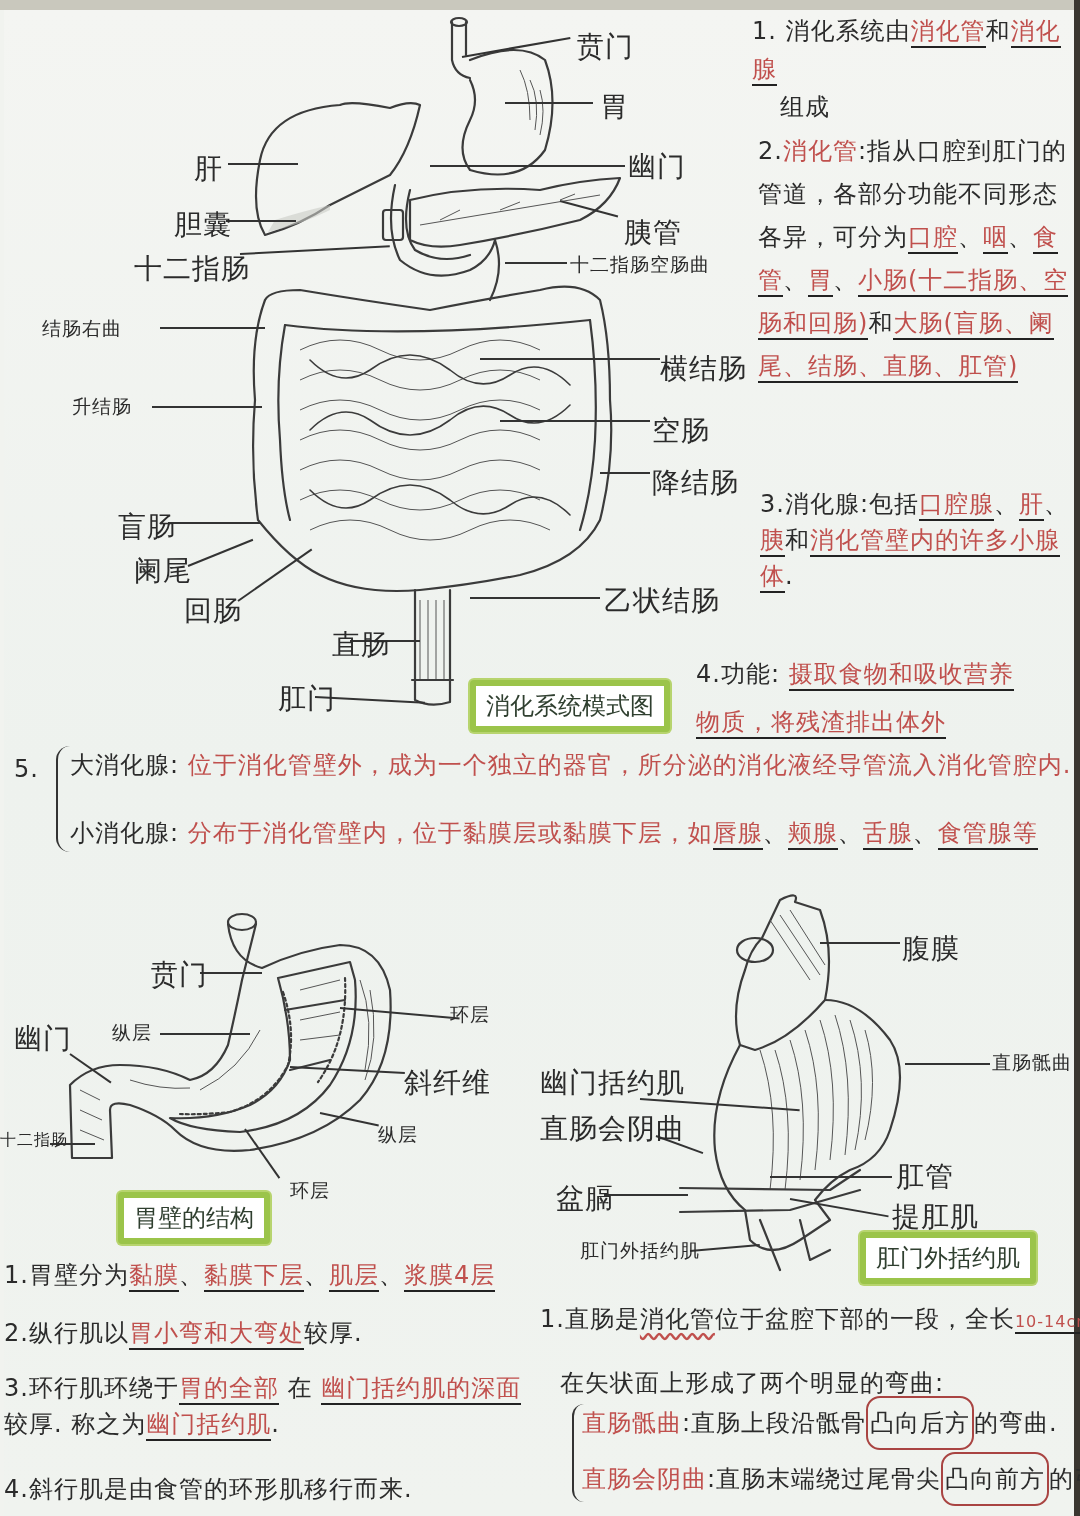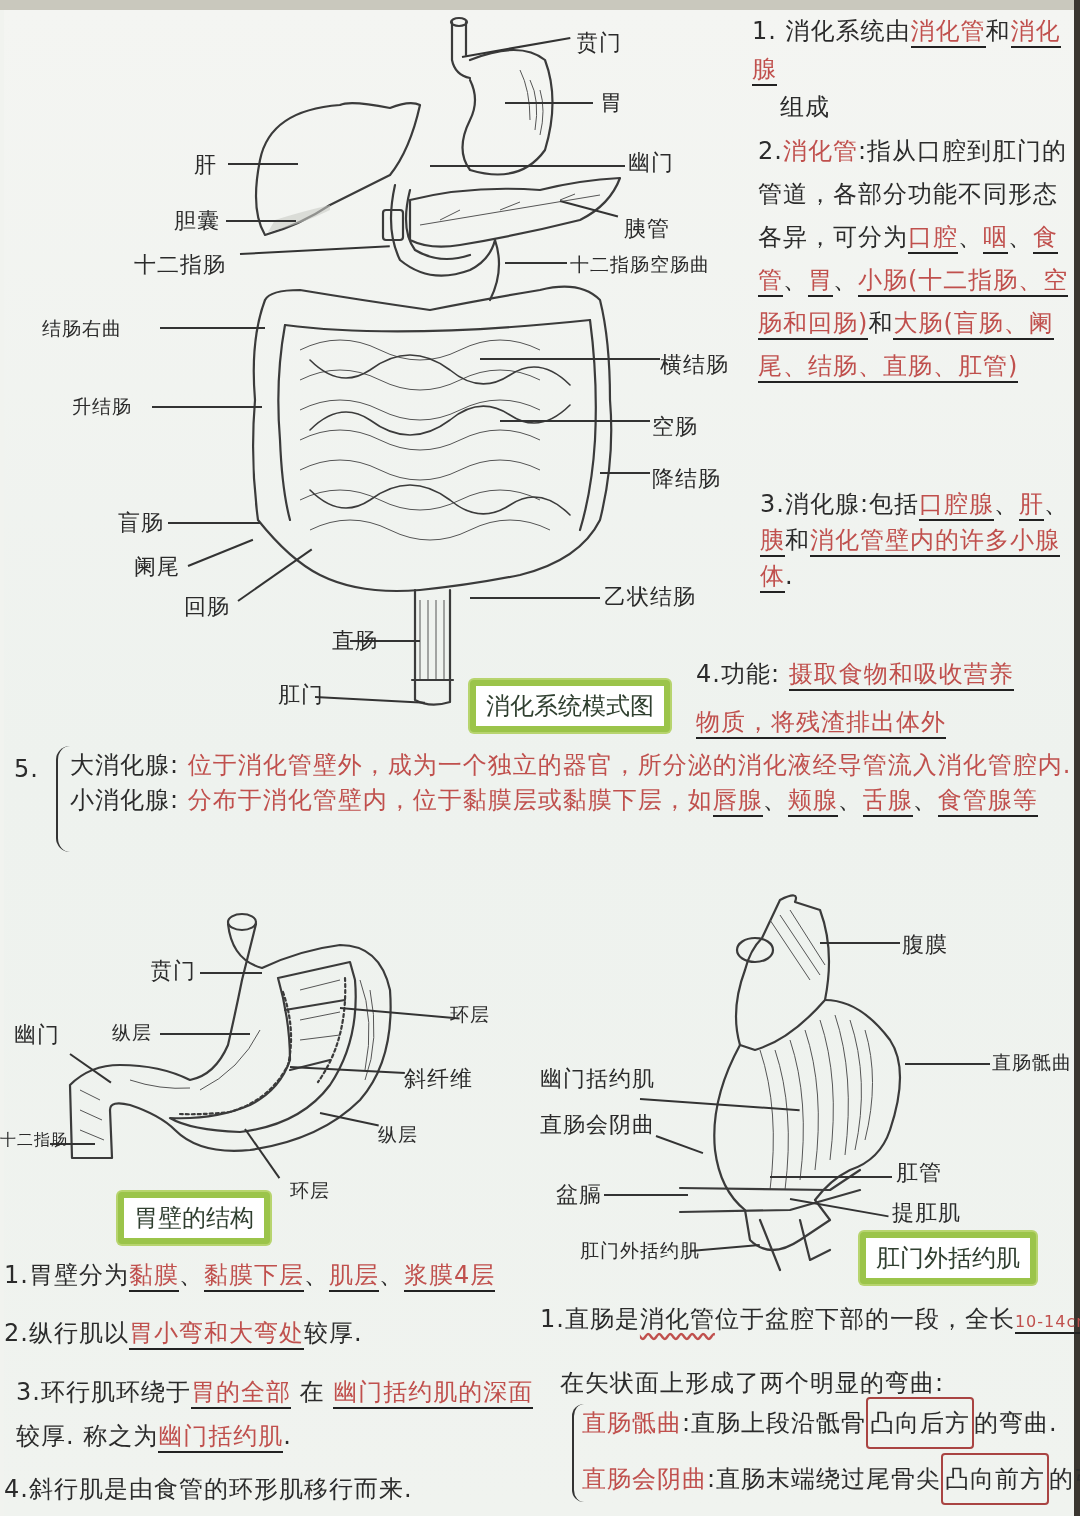--- a/index.html
+++ b/index.html
@@ -9,28 +9,28 @@
     font-family: "DejaVu Sans", "Liberation Sans", sans-serif;
     color: #2a2a2a;
     position: relative;
   }
   .page {
     position: absolute; left: 4px; top: 10px; width: 1070px; height: 1506px;
     background: linear-gradient(180deg, #f4f5f2 0%, #eef2ee 50%, #f0f3ef 100%);
   }
   .top-edge { position:absolute; left:0; top:0; width:1080px; height:10px; background:#c9c8bd; }
   .right-edge { position:absolute; right:0; top:0; width:6px; height:1516px; background:#3a3630; }
-  .lbl { position: absolute; font-size: 22px; color: #2b2b2b; white-space: nowrap; letter-spacing: 1px; }
+  .lbl { position: absolute; font-size: 28px; color: #2b2b2b; white-space: nowrap; letter-spacing: 1px; }
   .lbl.sm { font-size: 19px; }
   .line { position: absolute; height: 2px; background: #333; transform-origin: left center; }
   .note { position: absolute; font-size: 24px; line-height: 38px; color: #2b2b2b; letter-spacing: 1px; }
   .red { color: #c0504d; }
   .ul { border-bottom: 2.5px solid #222; padding-bottom: 1px; }
   .wavy { text-decoration: underline wavy #c0504d; text-underline-offset: 6px; }
-  .boxed { border: 2px solid #a94442; border-radius: 4px; padding: 11px 2px; font-family: Liberation Serif, serif; }
+  .boxed { border: 2px solid #a94442; border-radius: 14px; padding: 11px 2px; }
   .caption {
     position: absolute; padding: 4px 10px; font-size: 24px; color: #2f3f2f;
     background: #ffffff; border: 6px solid #9bc44a; border-radius: 4px;
     box-shadow: 0 0 0 2px #b7d46e;
   }
   .brace { position: absolute; border-left: 2px solid #333; border-radius: 14px 0 0 14px; }
   svg { position: absolute; overflow: visible; }
   .ink { fill: none; stroke: #3b3b3b; stroke-width: 2.2; stroke-linecap: round; stroke-linejoin: round; }
   .hatch { fill: none; stroke: #555; stroke-width: 1; }
   .shade { fill: #c9cbc6; opacity: .6; }
@@ -150,21 +150,21 @@
     <span>4.</span><span>功能</span>: <span class="red ul">摄取食物和吸收营养物质，将残渣排出体外</span>
   </div>
 </div>
 
 <div>
   <span class="note" style="left:14px;top:750px">5.</span>
   <div class="brace" style="left:56px;top:746px;width:14px;height:106px"></div>
   <div class="note" style="left:70px;top:746px;width:1010px;white-space:nowrap">
     <span>大消化腺</span>: <span class="red">位于消化管壁外，成为一个独立的器官，所分泌的消化液经导管流入消化管腔内.</span>
   </div>
-  <div class="note" style="left:70px;top:781px;width:1010px;white-space:nowrap;overflow:hidden">
+  <div class="note" style="left:70px;top:814px;width:1010px;white-space:nowrap;overflow:hidden">
     <span>小消化腺</span>: <span class="red">分布于消化管壁内，位于黏膜层或黏膜下层，如</span><span class="red ul">唇腺</span>、<span class="red ul">颊腺</span>、<span class="red ul">舌腺</span>、<span class="red ul">食管腺等</span>
   </div>
 </div>
 
 <div>
   <svg width="520" height="340" style="left:0;top:900px">
     <ellipse cx="242" cy="22" rx="14" ry="8" class="ink"></ellipse>
     <path class="ink" d="M228 24 Q232 60 262 68 Q300 50 340 45 Q380 45 390 90 Q395 160 360 200 Q320 240 250 250 Q200 255 175 230 Q160 215 130 205 Q110 200 110 210 L112 258 L72 258 L70 185 Q90 165 120 165 Q160 165 190 180 Q215 175 228 145 Q236 110 242 80 L256 24"></path>
     <path class="ink" d="M278 78 L350 62 L355 80 Q360 140 330 185 Q300 225 240 232 Q190 230 170 218 Q215 220 250 205 Q280 190 290 160 Q290 120 278 78 Z" fill="#e3e4e0"></path>
     <path class="ink" d="M283 92 Q296 130 288 165 Q270 200 230 212 Q200 215 180 214" stroke-dasharray="3 3"></path>
@@ -233,21 +233,21 @@
   <div class="caption" style="left:860px;top:1232px">肛门外括约肌</div>
 </div>
 
 <div>
   <div class="note" style="left:4px;top:1256px;white-space:nowrap">
     <span>1.</span><span>胃壁分为</span><span class="red ul">黏膜</span>、<span class="red ul">黏膜下层</span>、<span class="red ul">肌层</span>、<span class="red ul">浆膜4层</span>
   </div>
   <div class="note" style="left:4px;top:1314px;white-space:nowrap">
     <span>2.</span><span>纵行肌以</span><span class="red ul">胃小弯和大弯处</span><span>较厚.</span>
   </div>
-  <div class="note" style="left:16px;top:1370px;width:520px;line-height:44px">
+  <div class="note" style="left:4px;top:1370px;width:520px;line-height:36px">
     <span>3.</span><span>环行肌环绕于</span><span class="red ul">胃的全部</span> <span>在</span> <span class="red ul">幽门括约肌的深面</span><span>较厚. 称之为</span><span class="red ul">幽门括约肌</span><span>.</span>
   </div>
   <div class="note" style="left:4px;top:1470px;white-space:nowrap">
     <span>4.</span><span>斜行肌是由食管的环形肌移行而来.</span>
   </div>
 </div>
 
 <div>
   <div class="note" style="left:540px;top:1300px;white-space:nowrap">
     <span>1.直肠是</span><span class="wavy">消化管</span><span>位于盆腔下部的一段，全长</span><span class="red ul" style="font-size:16px">10-14cm</span>

